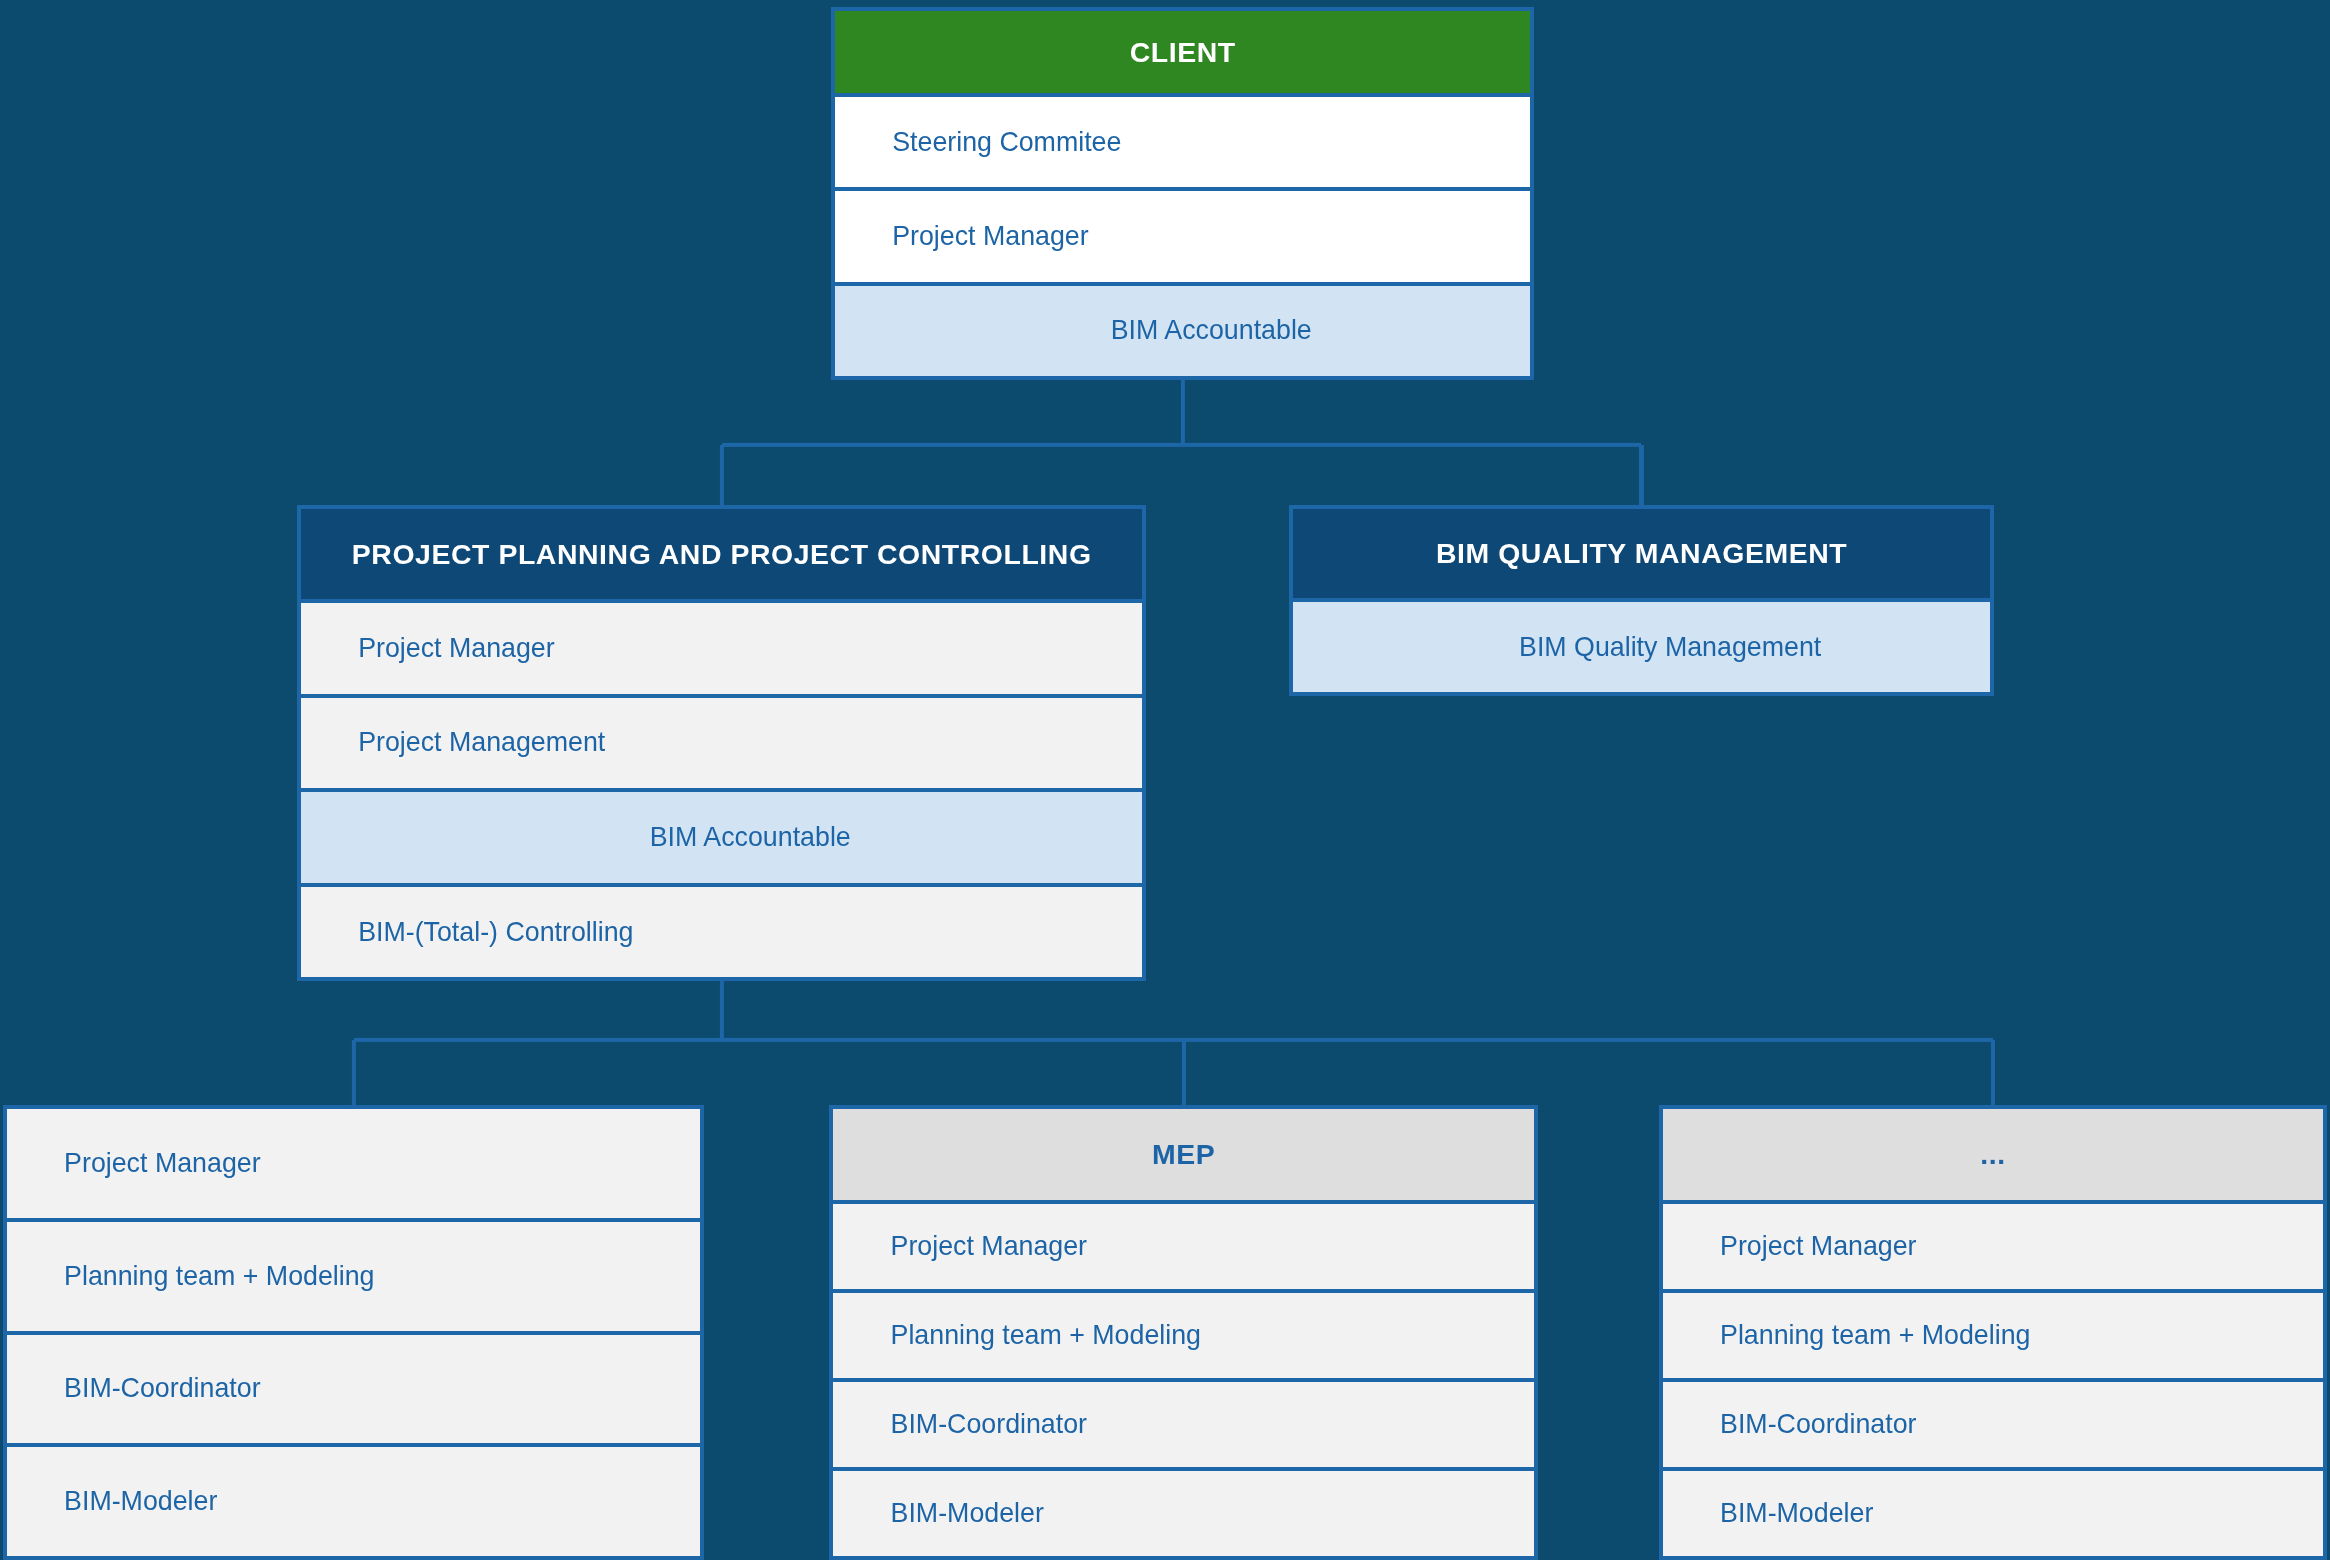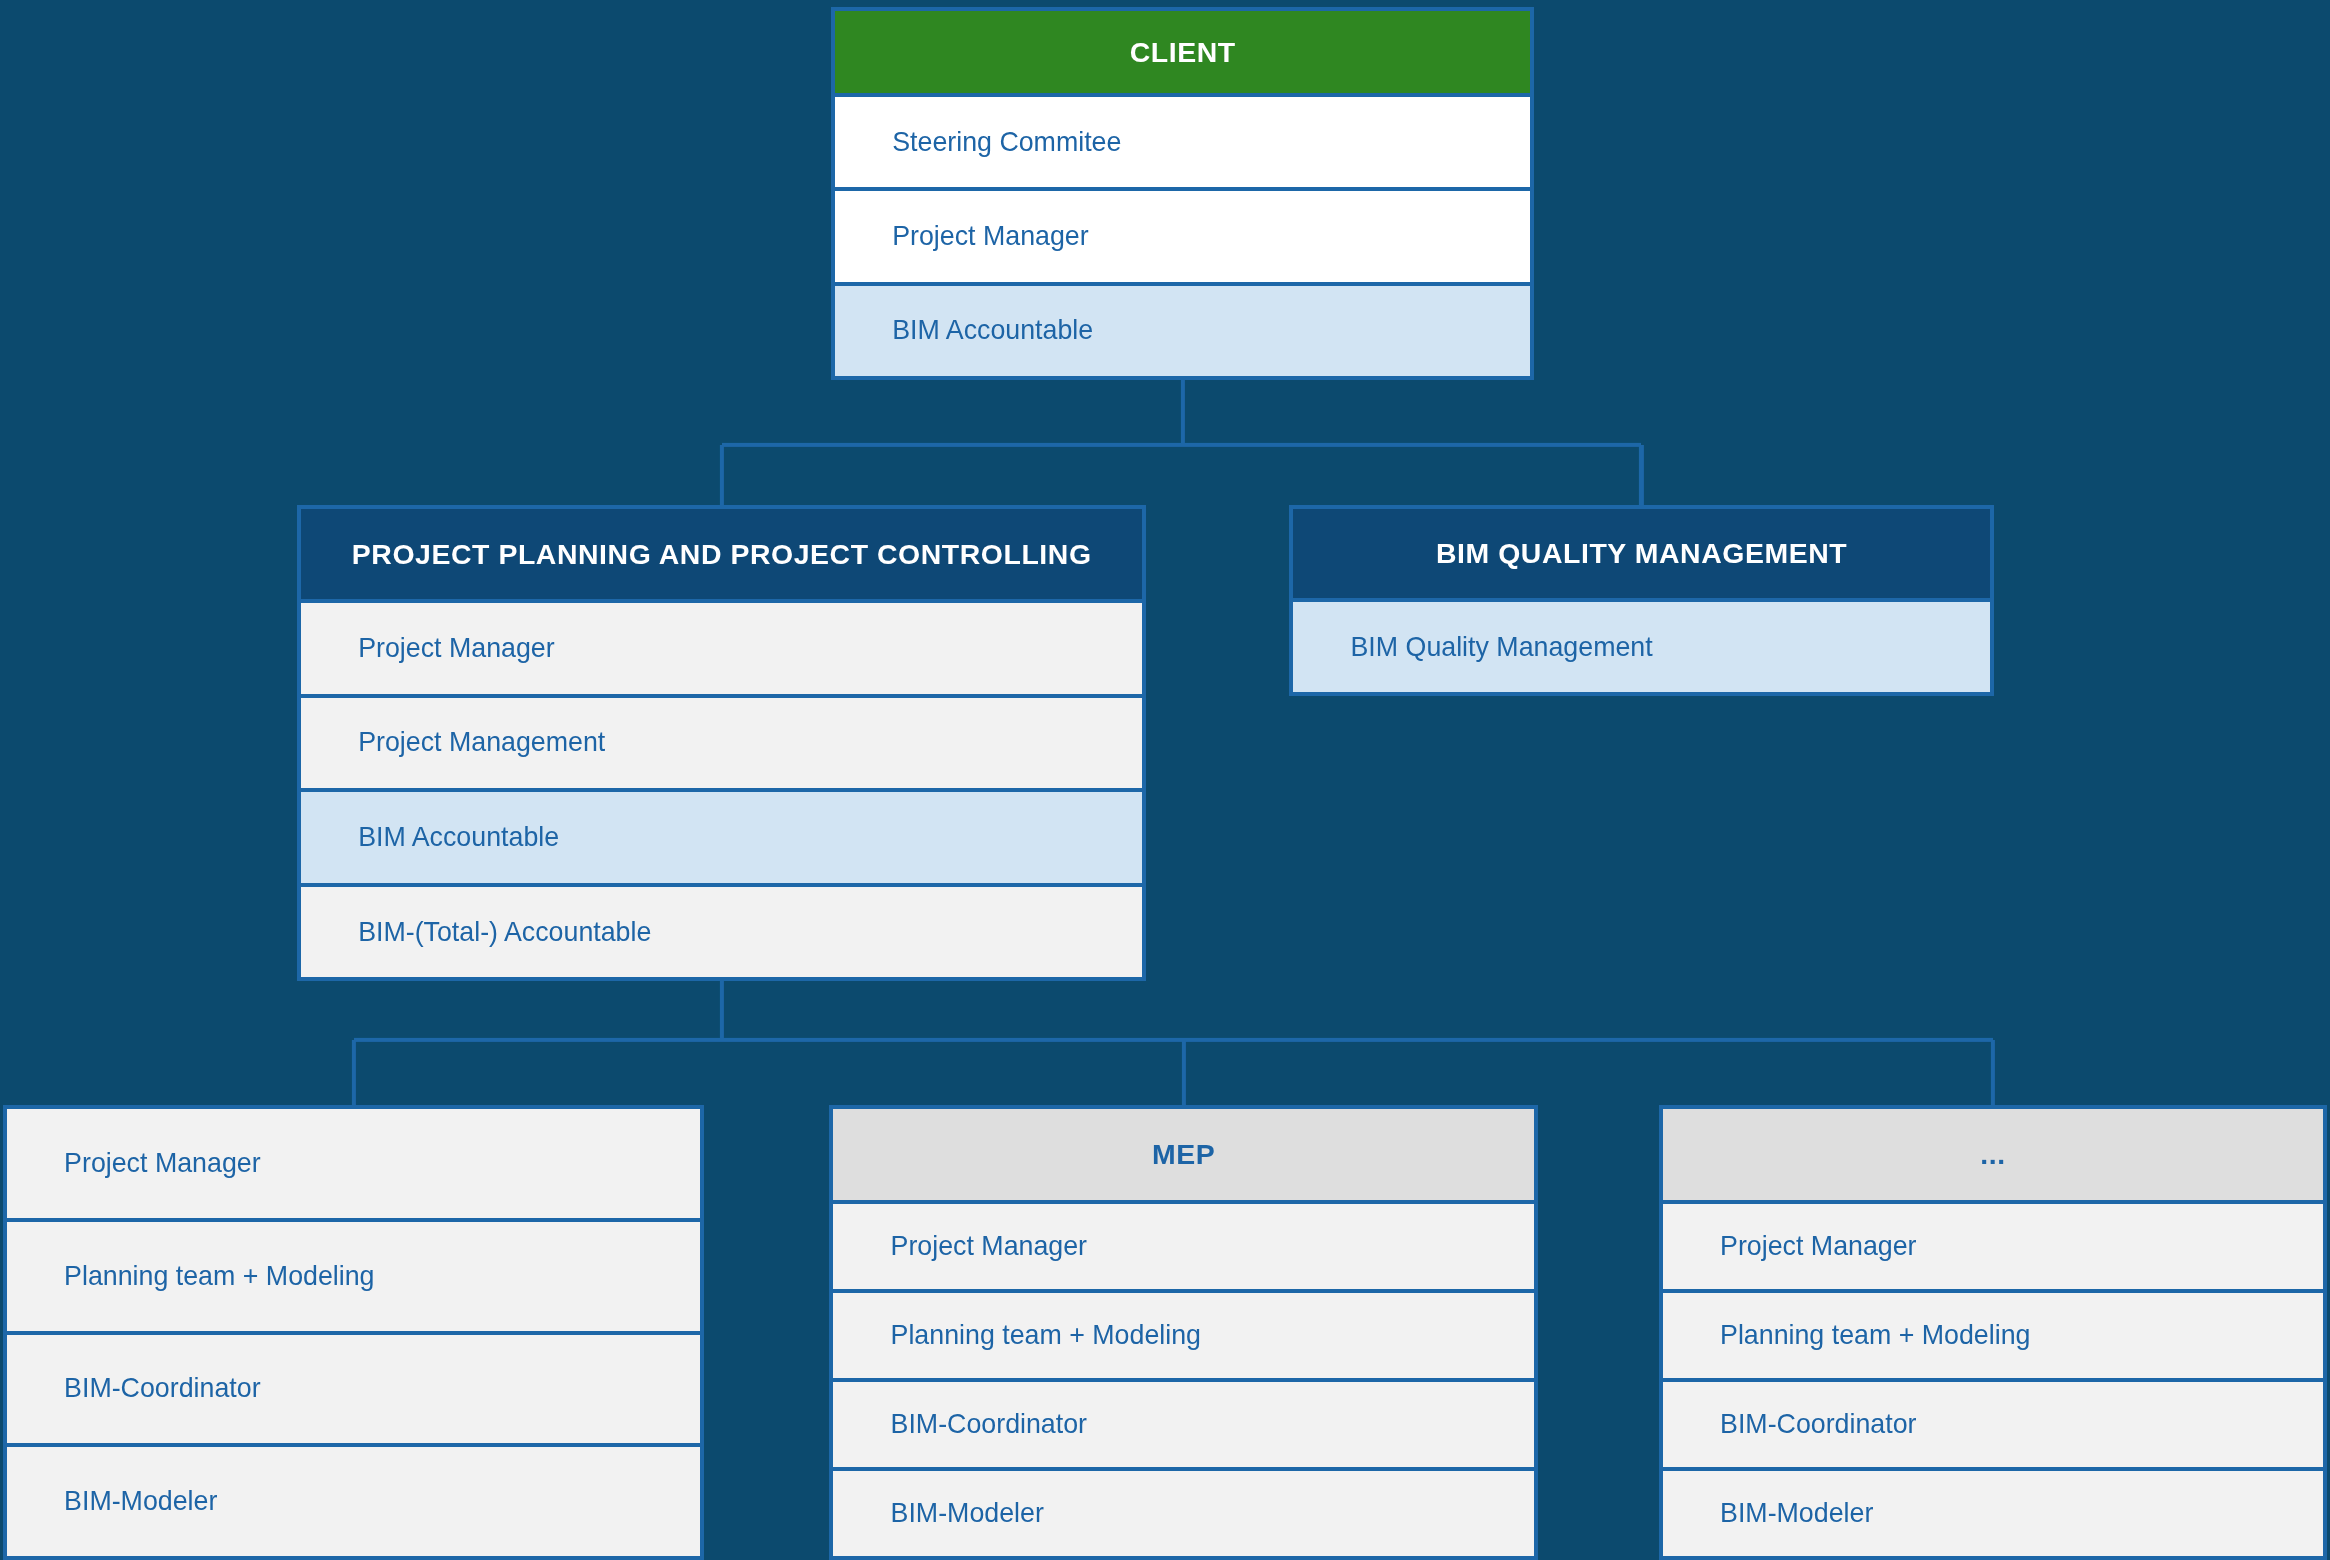--- a/index.html
+++ b/index.html
@@ -38,21 +38,21 @@
   .hdr.green { background: var(--green); color: #ffffff; }
   .hdr.navy  { background: var(--navy);  color: #ffffff; align-items: center; }
   .hdr.gray  { background: var(--gray_header); color: var(--text); }
   .row {
     padding-left: 2.45vw;
     font-size: 1.15vw;
     color: var(--text);
     background: var(--row_white);
   }
   .row.gray { background: var(--row_gray); }
-  .row.hl   { background: var(--highlight); }
+  .row.hl   { background: var(--highlight); justify-content: center; }
   .vline, .hline {
     position: absolute;
     background: var(--line);
   }
   .vline { width: var(--lw); transform: translateX(-50%); }
   .hline { height: var(--lw); transform: translateY(-50%); }
 </style>
 </head>
 <body>
 
@@ -91,21 +91,21 @@
     <div class="sec row gray" style="flex:6.11 1 0">
       <span>Project Manager</span>
     </div>
     <div class="sec row gray" style="flex:6.11 1 0">
       <span>Project Management</span>
     </div>
     <div class="sec row hl" style="flex:6.11 1 0">
       <span>BIM Accountable</span>
     </div>
     <div class="sec row gray" style="flex:6.11 1 0">
-      <span>BIM-(Total-) Accountable</span>
+      <span>BIM-(Total-) Controlling</span>
     </div>
   </div>
 
   <div class="obox" style="left:55.34%; top:32.37%; width:30.23%; height:12.27%">
     <div class="sec hdr navy" style="flex:6.08 1 0">
       <span>BIM QUALITY MANAGEMENT</span>
     </div>
     <div class="sec row hl" style="flex:6.18 1 0">
       <span>BIM Quality Management</span>
     </div>

